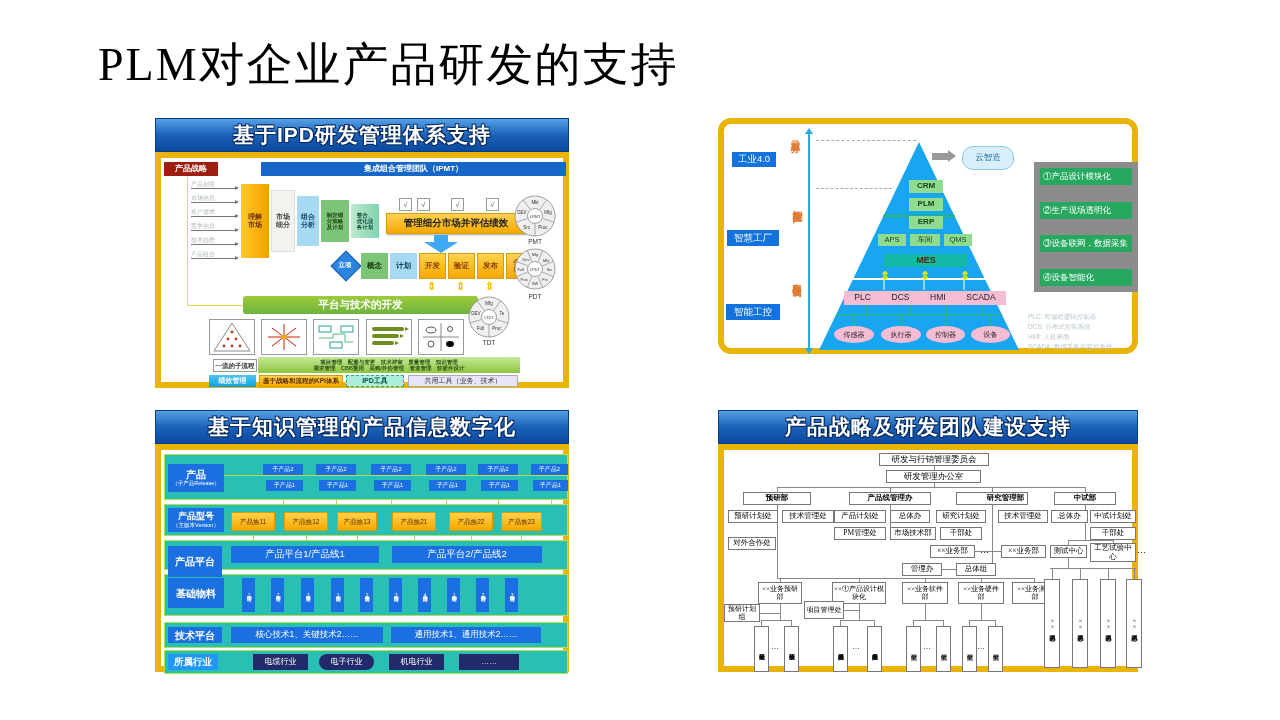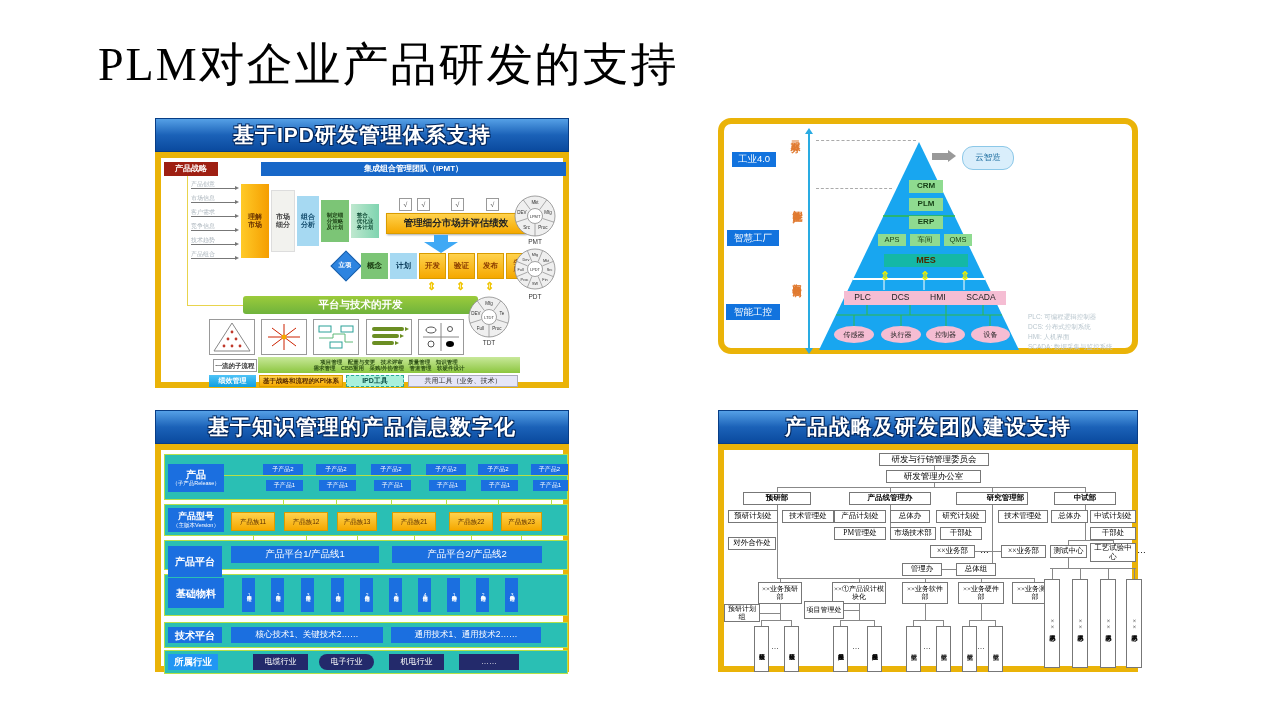--- a/index.html
+++ b/index.html
@@ -293,20 +293,26 @@
         <span>HMI</span>
         <span>SCADA</span>
       </div>
       <div class="box" style="left:110px;top:202px;width:40px;height:17px;background:#f5bdd3;border-radius:50%;font-size:7px;color:#222;">传感器</div>
       <div class="box" style="left:157px;top:202px;width:40px;height:17px;background:#f5bdd3;border-radius:50%;font-size:7px;color:#222;">执行器</div>
       <div class="box" style="left:202px;top:202px;width:39px;height:17px;background:#f5bdd3;border-radius:50%;font-size:7px;color:#222;">控制器</div>
       <div class="box" style="left:247px;top:202px;width:39px;height:17px;background:#f5bdd3;border-radius:50%;font-size:7px;color:#222;">设备</div>
       <div class="garrow" style="left:208px;top:29px;"></div>
       <div class="cloud" style="left:238px;top:22px;width:50px;height:22px;">云智造</div>
 
+      <div class="abs" style="left:310px;top:38px;width:104px;height:130px;background:#8c8c8c;padding:6px;box-sizing:border-box;display:flex;flex-direction:column;justify-content:space-between;">
+        <div class="benefit">①产品设计模块化</div>
+        <div class="benefit">②生产现场透明化</div>
+        <div class="benefit">③设备联网，数据采集</div>
+        <div class="benefit">④设备智能化</div>
+      </div>
       <div class="abs" style="left:304px;top:188px;width:112px;font-size:6.5px;color:#b9c6ce;line-height:1.55;">
         <div>PLC: 可编程逻辑控制器</div>
         <div>DCS: 分布式控制系统</div>
         <div>HMI: 人机界面</div>
         <div>SCADA: 数据采集与监控系统</div>
       </div>
     </div>
   </div>
 
   <div class="panel" style="left:155px;top:410px;width:414px;">

